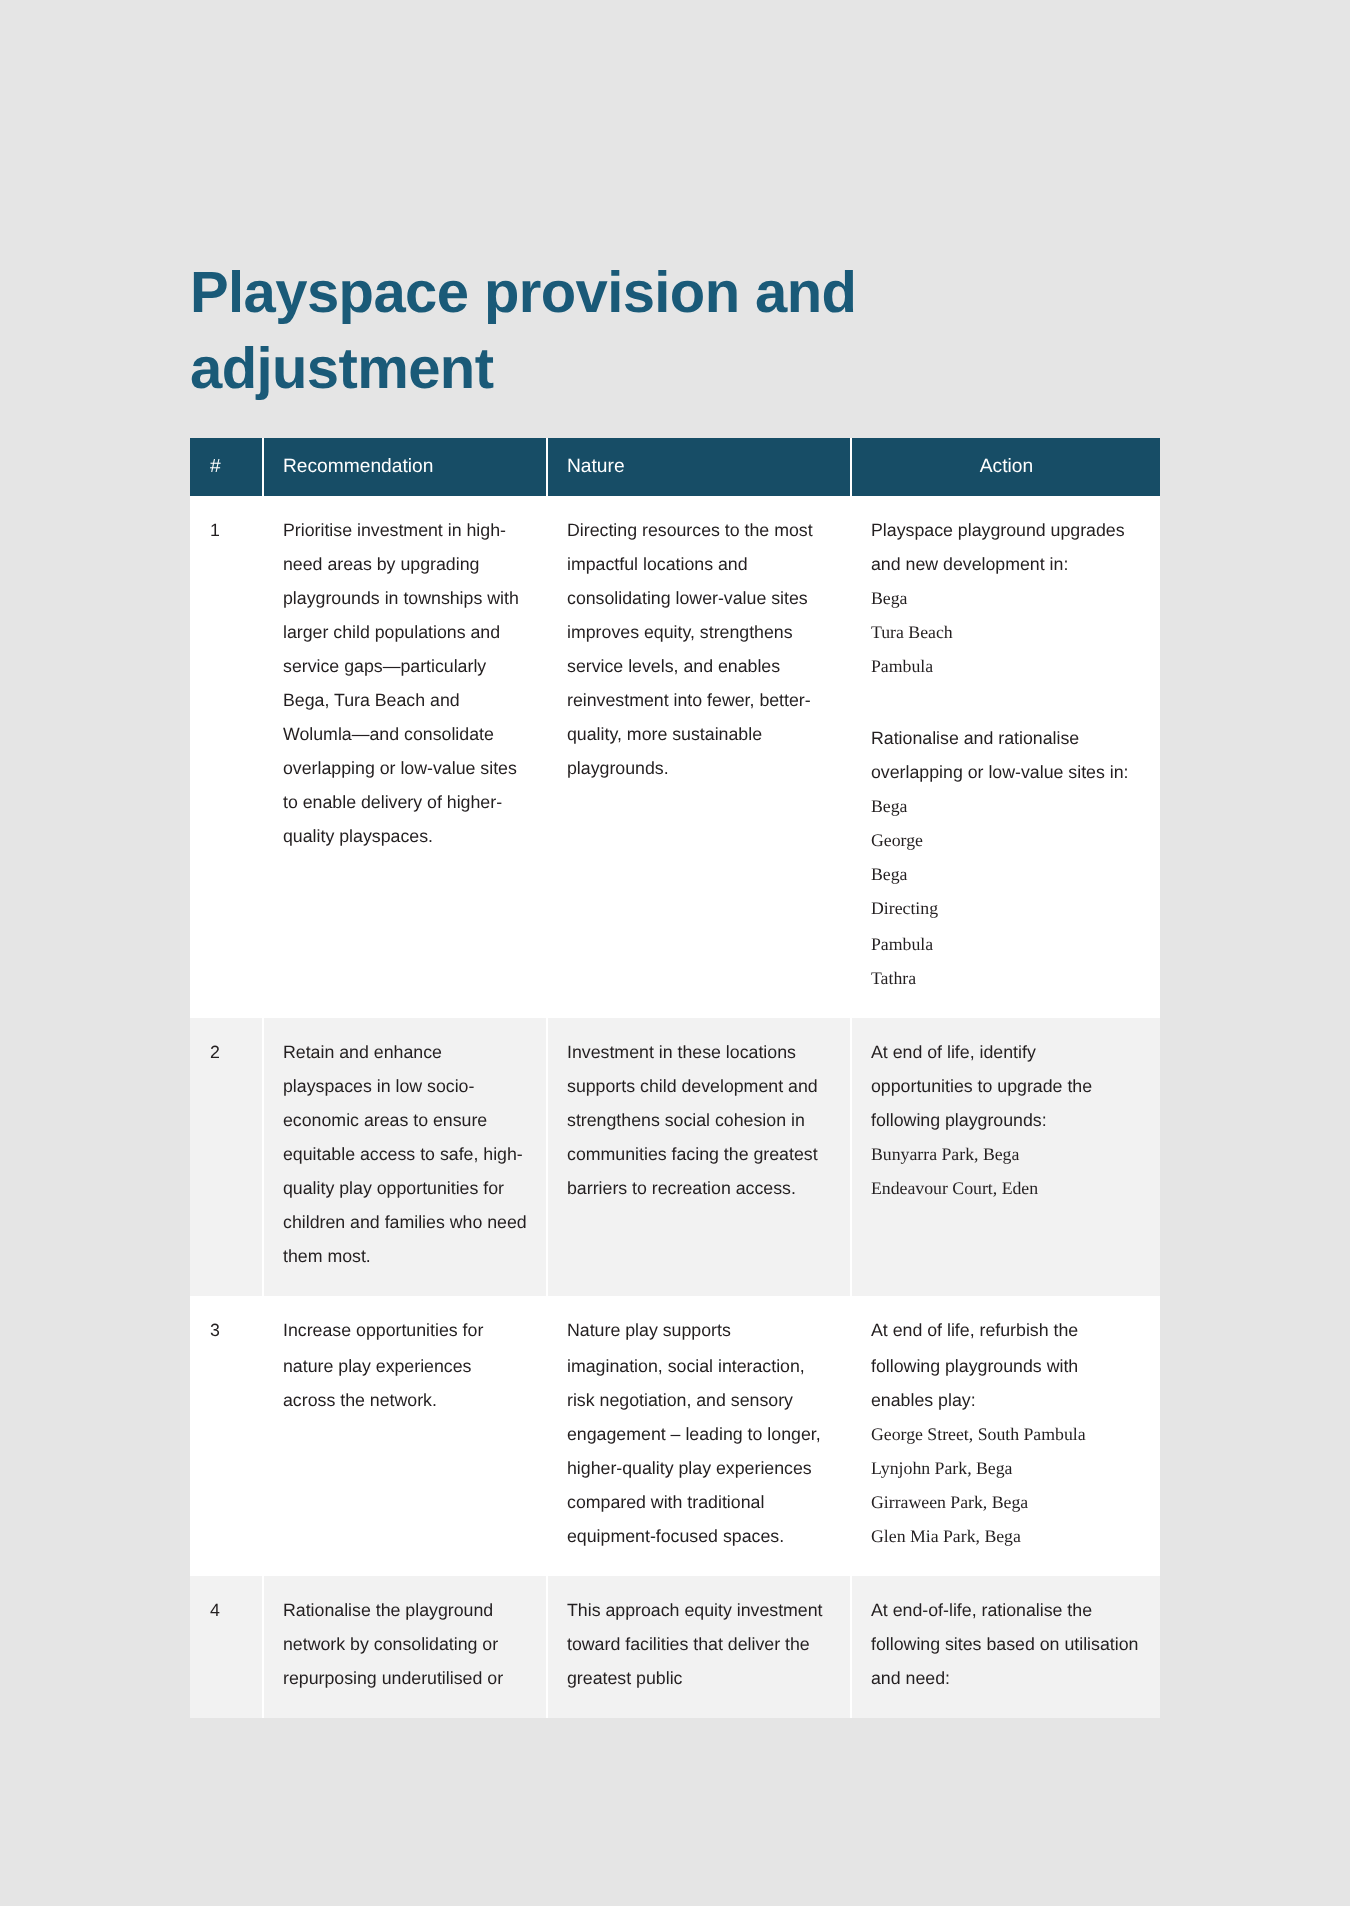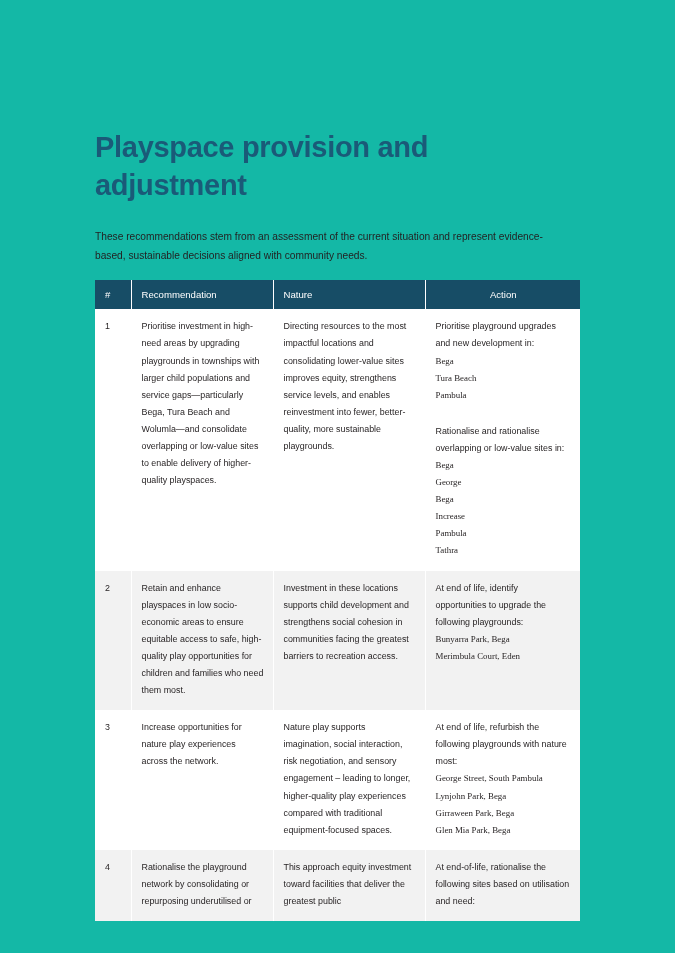--- a/index.html
+++ b/index.html
@@ -11,21 +11,21 @@
     width: 675px;
     height: 953px;
     overflow: hidden;
     font-family: "Liberation Sans", sans-serif;
     color: #231f20;
   }
   .page {
     position: relative;
     width: 675px;
     height: 953px;
-    background: #14b8a6;
+    background: #e5e5e5;
     box-sizing: border-box;
   }
   .content {
     position: absolute;
     left: 95px;
     top: 128px;
     width: 485px;
   }
   h1.page-title {
     margin: 0;
@@ -86,21 +86,20 @@
   .cell-p { margin: 0; }
 </style>
 </head>
 <body>
 
 <div class="page">
   <div class="content">
 
     <h1 class="page-title">Playspace provision and adjustment</h1>
 
-    <p class="intro">These recommendations stem from an assessment of the current situation and represent evidence-based, sustainable decisions aligned with community needs.</p>
 
     <table class="rec-table">
       <colgroup>
         <col class="col-num">
         <col class="col-rec">
         <col class="col-ben">
         <col class="col-act">
       </colgroup>
       <thead>
         <tr>
@@ -114,60 +113,60 @@
 
         <tr class="plain">
           <td class="num-cell">1</td>
           <td>
             <p class="cell-p">Prioritise investment in high-need areas by upgrading playgrounds in townships with larger child populations and service gaps—particularly Bega, Tura Beach and Wolumla—and consolidate overlapping or low-value sites to enable delivery of higher-quality playspaces.</p>
           </td>
           <td>
             <p class="cell-p">Directing resources to the most impactful locations and consolidating lower-value sites improves equity, strengthens service levels, and enables reinvestment into fewer, better-quality, more sustainable playgrounds.</p>
           </td>
           <td>
-            <p class="act-lead">Prioritise playground upgrades and new development in:</p>
+            <p class="act-lead">Playspace playground upgrades and new development in:</p>
             <p class="act-item">Bega</p>
             <p class="act-item">Tura Beach</p>
             <p class="act-item">Pambula</p>
             <div class="act-gap"></div>
             <p class="act-lead">Rationalise and rationalise overlapping or low-value sites in:</p>
             <p class="act-item">Bega</p>
             <p class="act-item">George</p>
             <p class="act-item">Bega</p>
-            <p class="act-item">Increase</p>
+            <p class="act-item">Directing</p>
             <p class="act-item">Pambula</p>
             <p class="act-item">Tathra</p>
           </td>
         </tr>
 
         <tr class="shaded">
           <td class="num-cell">2</td>
           <td>
             <p class="cell-p">Retain and enhance playspaces in low socio-economic areas to ensure equitable access to safe, high-quality play opportunities for children and families who need them most.</p>
           </td>
           <td>
             <p class="cell-p">Investment in these locations supports child development and strengthens social cohesion in communities facing the greatest barriers to recreation access.</p>
           </td>
           <td>
             <p class="act-lead">At end of life, identify opportunities to upgrade the following playgrounds:</p>
             <p class="act-item">Bunyarra Park, Bega</p>
-            <p class="act-item">Merimbula Court, Eden</p>
+            <p class="act-item">Endeavour Court, Eden</p>
           </td>
         </tr>
 
         <tr class="plain">
           <td class="num-cell">3</td>
           <td>
             <p class="cell-p">Increase opportunities for nature play experiences across the network.</p>
           </td>
           <td>
             <p class="cell-p">Nature play supports imagination, social interaction, risk negotiation, and sensory engagement – leading to longer, higher-quality play experiences compared with traditional equipment-focused spaces.</p>
           </td>
           <td>
-            <p class="act-lead">At end of life, refurbish the following playgrounds with nature most:</p>
+            <p class="act-lead">At end of life, refurbish the following playgrounds with enables play:</p>
             <p class="act-item">George Street, South Pambula</p>
             <p class="act-item">Lynjohn Park, Bega</p>
             <p class="act-item">Girraween Park, Bega</p>
             <p class="act-item">Glen Mia Park, Bega</p>
           </td>
         </tr>
 
         <tr class="shaded">
           <td class="num-cell">4</td>
           <td>

